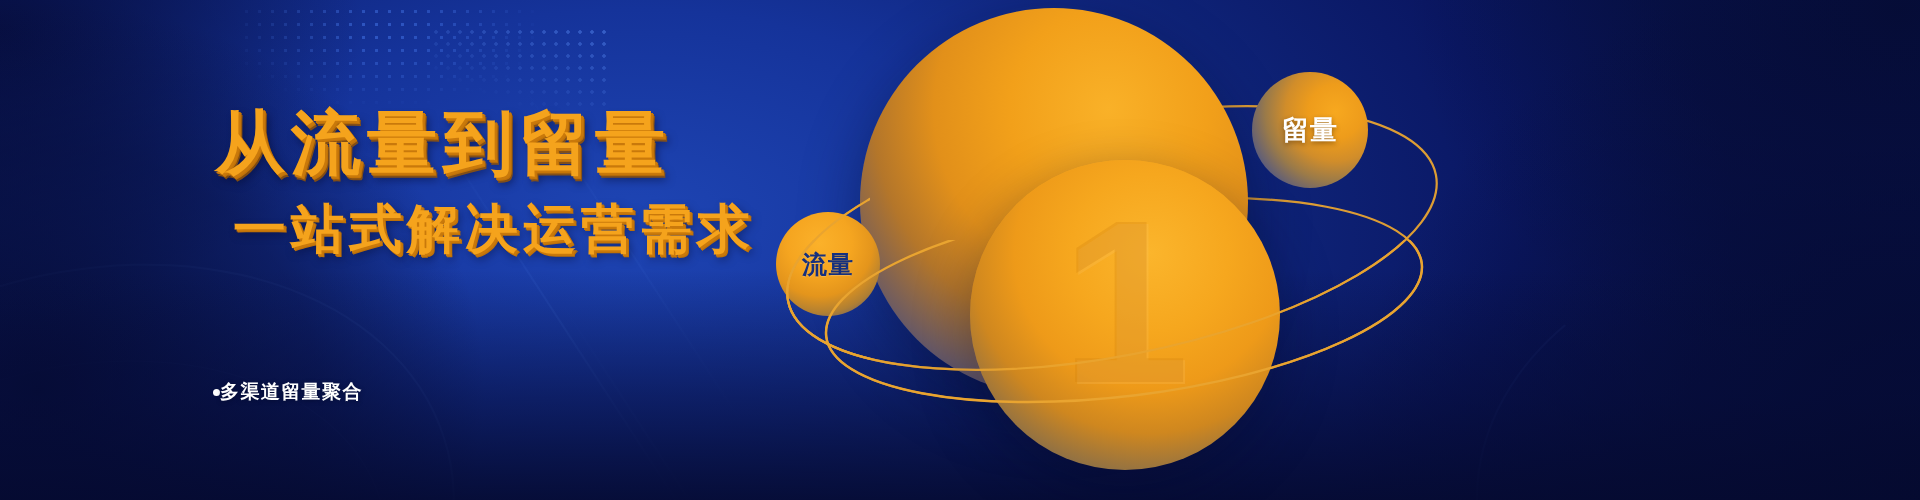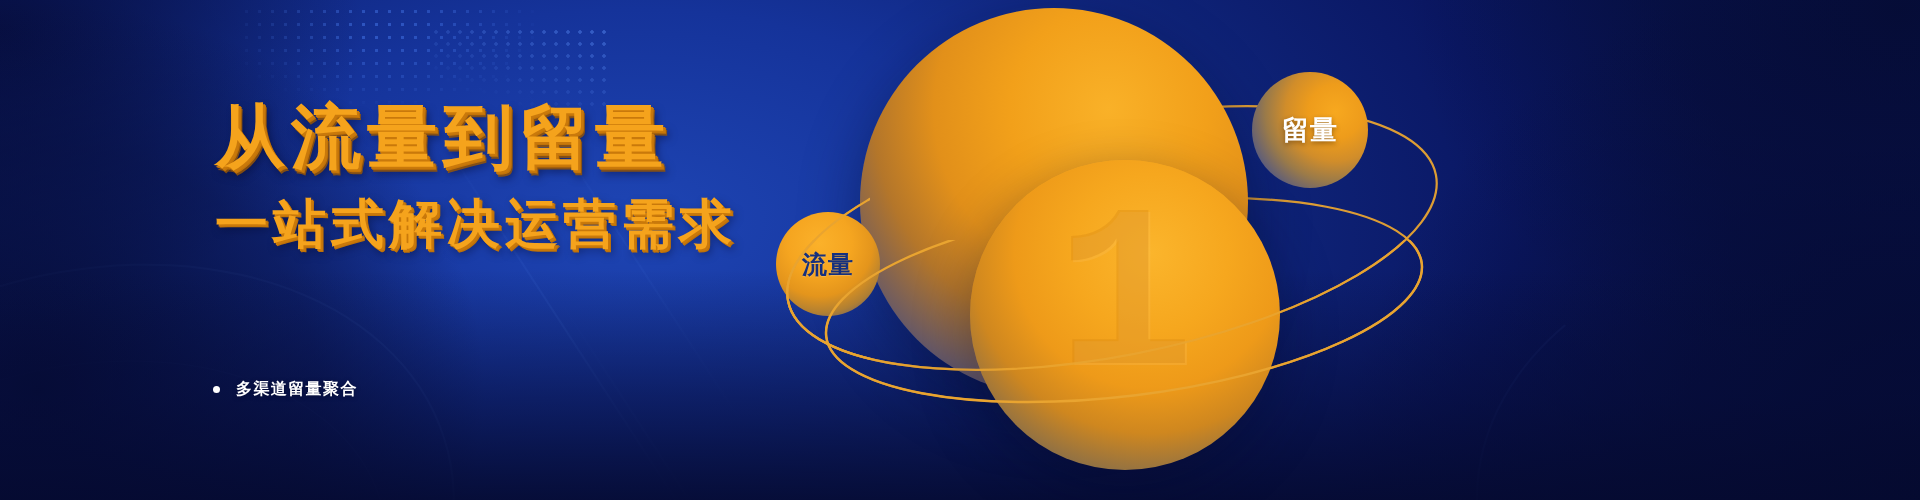--- a/index.html
+++ b/index.html
@@ -11,21 +11,20 @@
   body {
     font-family: "Liberation Sans", "DejaVu Sans", sans-serif;
   }
 
   .banner {
     position: relative;
     width: 1920px;
     height: 500px;
     overflow: hidden;
     background: #0a1b63;
-    font-family: Liberation Mono, monospace;
   }
 
   
   .bg-base {
     position: absolute;
     inset: 0;
     background:
       radial-gradient(ellipse 1100px 620px at 33% 44%, #1e45b4 0%, #15339a 34%, #0e2276 60%, #0a1763 80%, #081350 100%);
   }
   .bg-vignette-left {
@@ -147,35 +146,36 @@
     font-size: 53px;
     line-height: 1;
     font-weight: bold;
     letter-spacing: 5px;
     color: #f5a31c;
     text-shadow:
       2px 2px 0 #c9790b,
       3px 3px 0 #bd7008,
       4px 5px 8px rgba(4,10,45,0.5);
     white-space: nowrap;
+    margin-left: 18px;
   }
   .bullets {
     position: absolute;
     left: 213px;
     top: 379px;
     display: flex;
     align-items: center;
     gap: 36px;
     white-space: nowrap;
   }
   .bullet {
     display: flex;
     align-items: center;
-    gap: 16px;
-    font-size: 16px;
+    gap: 0;
+    font-size: 19px;
     font-weight: bold;
     letter-spacing: 1.4px;
     color: #ffffff;
     text-shadow: 0 1px 4px rgba(4,10,45,0.8);
   }
   .bullet .dot {
     width: 7px;
     height: 7px;
     border-radius: 50%;
     background: #ffffff;

